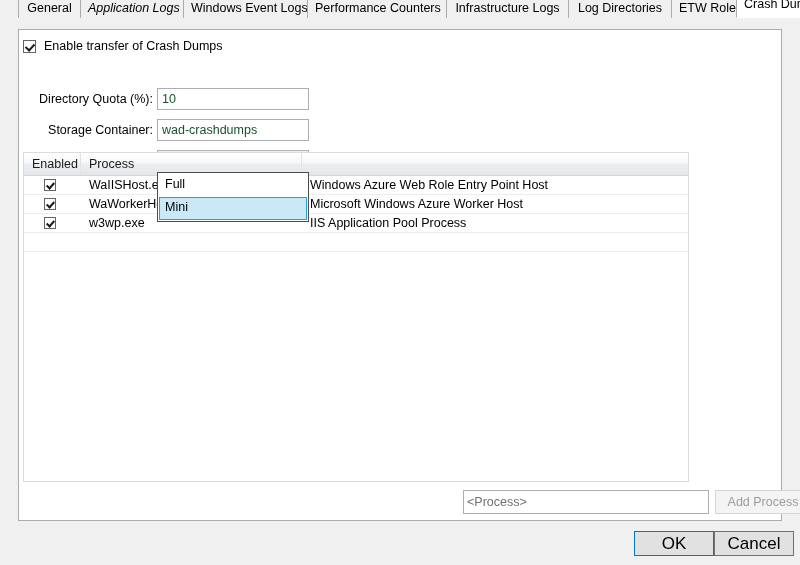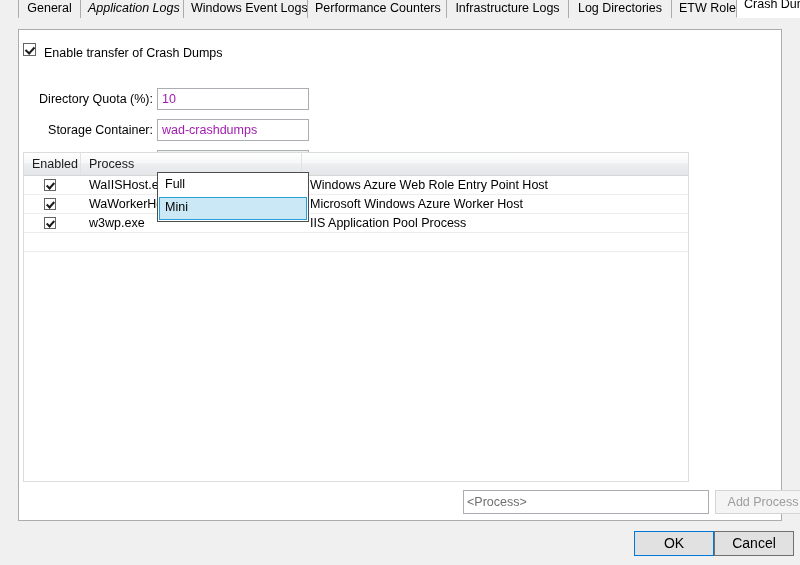--- a/index.html
+++ b/index.html
@@ -81,21 +81,20 @@
     position: absolute;
     left: 3px; top: 1px;
     width: 4px; height: 7px;
     border: solid #1c1c1c;
     border-width: 0 2px 2px 0;
     transform: rotate(42deg);
   }
   #enable-label {
     margin-left: 8px;
     font-size: 12.5px;
-    margin-top: 7px;
   }
 
   
   .field-row {
     position: absolute;
     left: 0;
     height: 22px;
   }
   .field-label {
     position: absolute;
@@ -111,21 +110,21 @@
     left: 138px;
     width: 152px;
     height: 22px;
     border: 1px solid #abadb3;
     background: #fff;
     box-sizing: border-box;
     line-height: 20px;
     padding: 0 4px;
     font-family: "Liberation Sans", sans-serif;
     font-size: 12.5px;
-    color: #a21caf;
+    color: #14532d;
   }
 
   
   #combo {
     position: absolute;
     left: 138px;
     width: 152px;
     height: 22px;
     box-sizing: border-box;
     border: 1px solid #adb2b5;
@@ -289,21 +288,21 @@
   }
   .dlg-btn {
     position: absolute;
     top: 10px;
     width: 80px;
     height: 25px;
     box-sizing: border-box;
     background: #e1e1e1;
     border: 1px solid #adadad;
     font-family: "Liberation Sans", sans-serif;
-    font-size: 14px;
+    font-size: 17px;
     color: #000;
     text-align: center;
     line-height: 23px;
   }
   #ok-button {
     left: 634px;
     border: 1px solid #0078d7;
     background: #e1e1e1;
   }
   #cancel-button {

